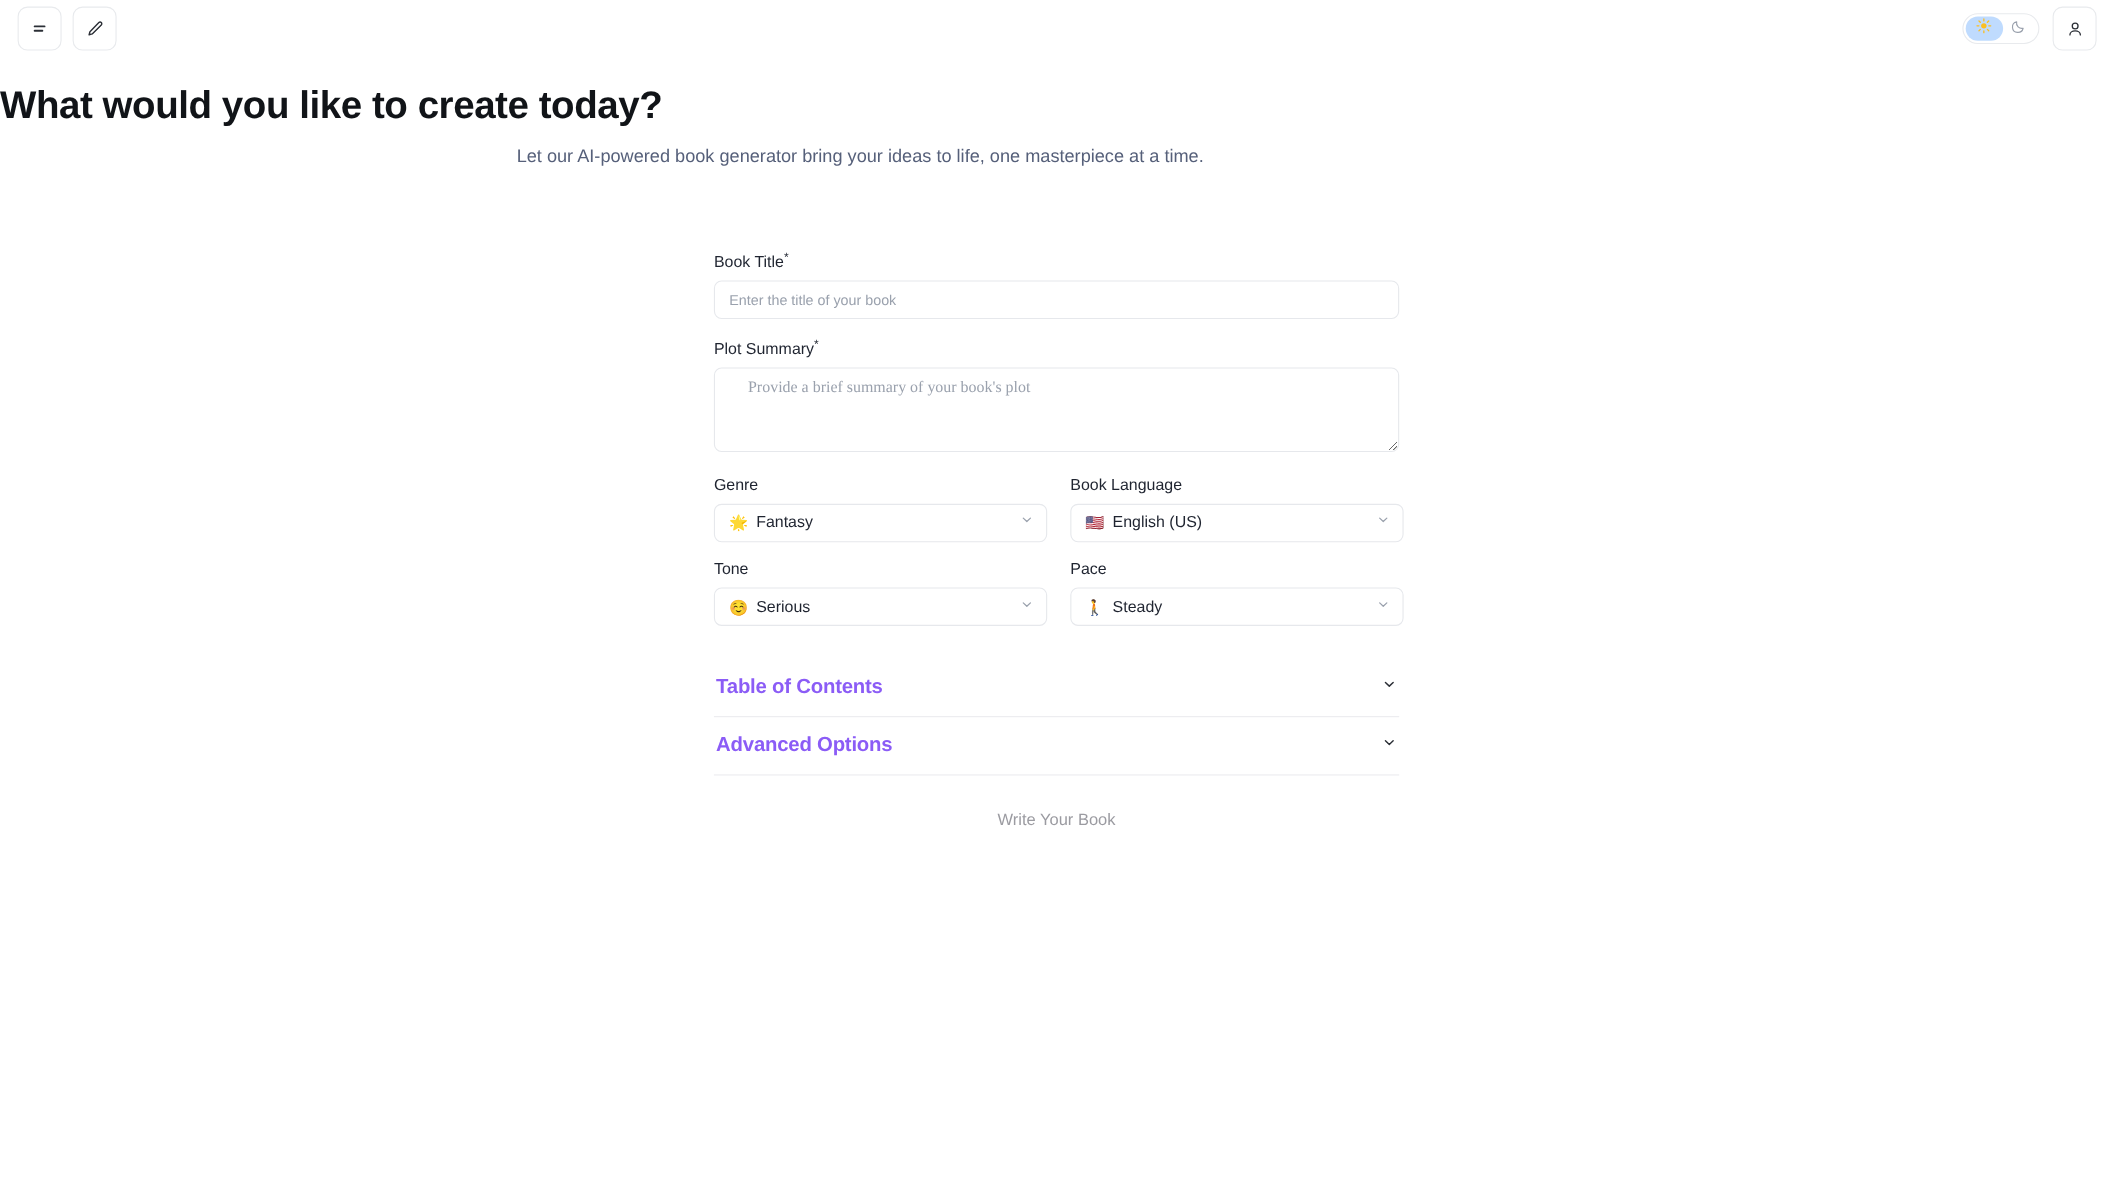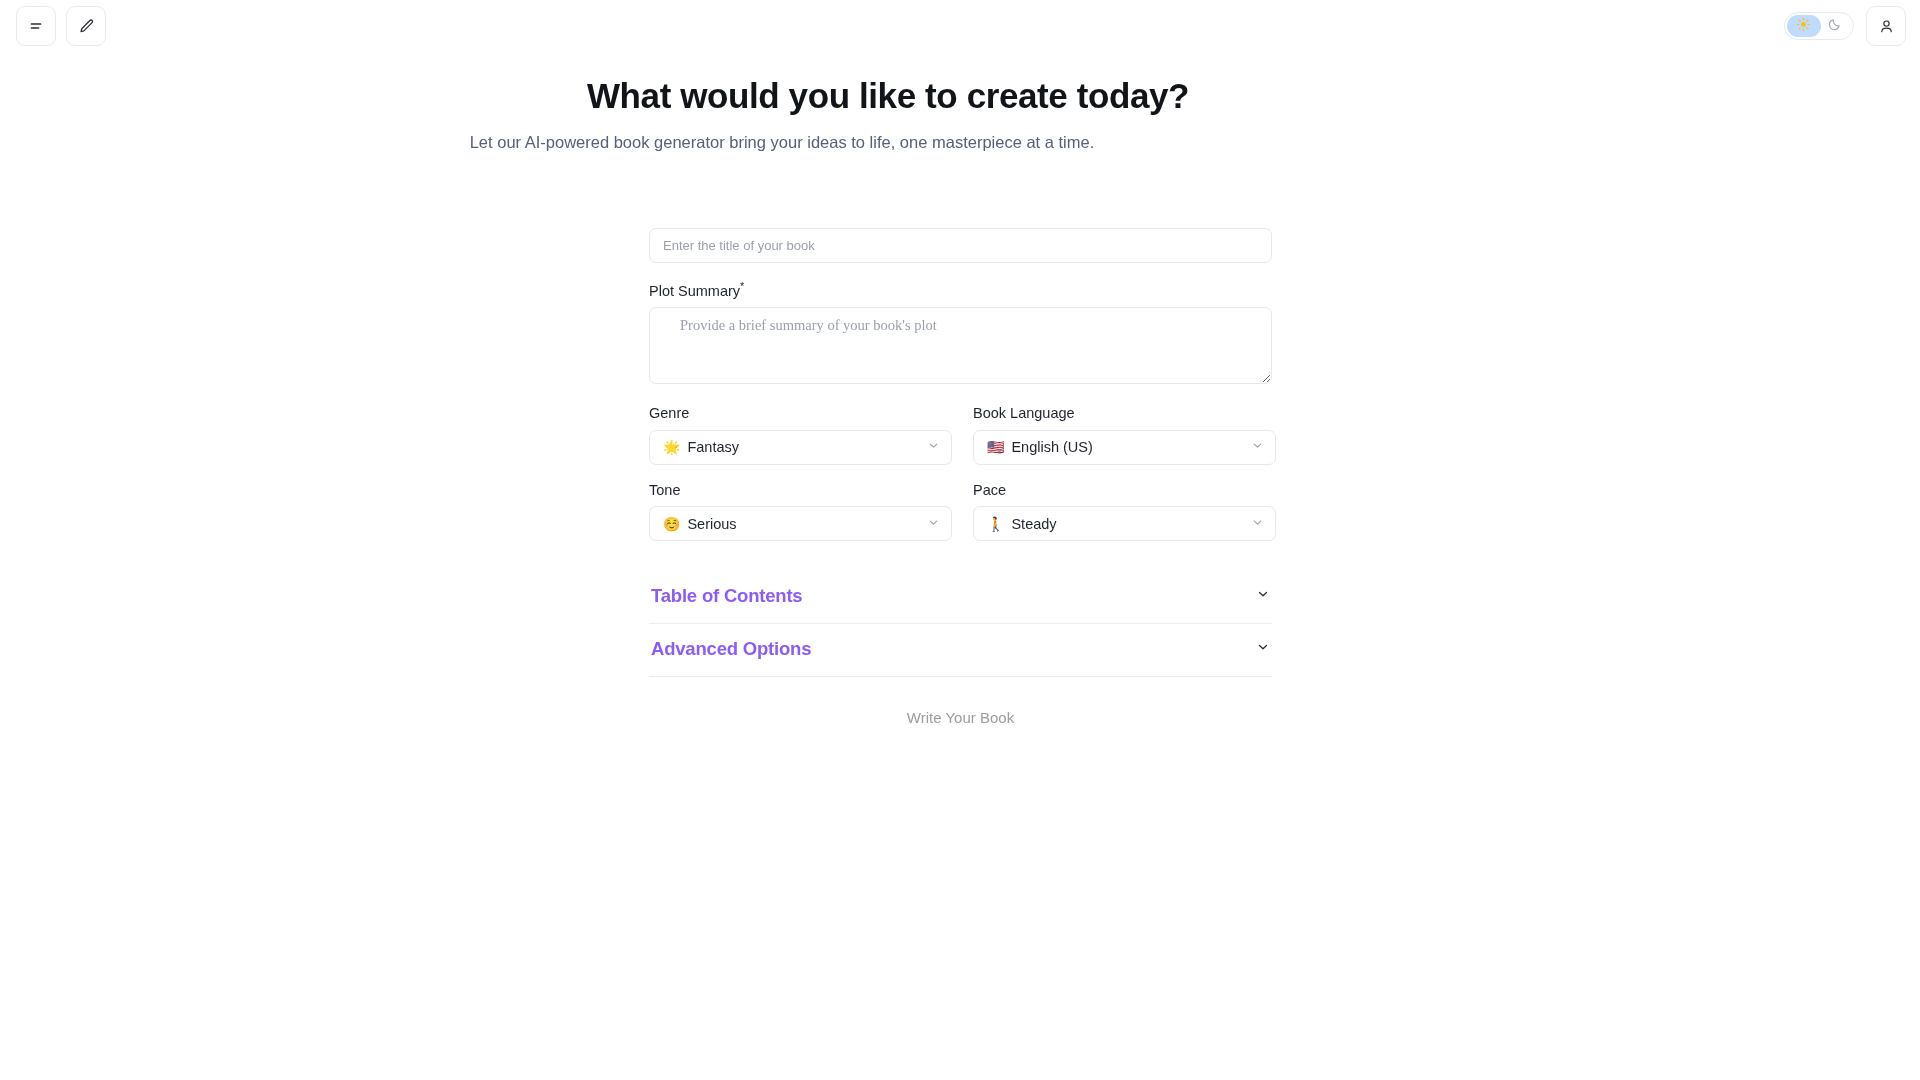--- a/index.html
+++ b/index.html
@@ -50,21 +50,21 @@
     width: 34px; height: 24px;
     display: flex; align-items: center; justify-content: center;
     position: relative; z-index: 2;
   }
 
   
   .page { position: absolute; top: 0; left: 0; width: 1920px; }
 
   .hero-title {
     position: absolute; top: 76px; left: 0; width: 1776px;
-    text-align: center;
+    text-align: left;
     font-size: 35px; font-weight: 700; letter-spacing: -0.4px;
     color: #111418;
   }
   .hero-sub {
     position: absolute; top: 133px; left: 0; width: 1564px;
     text-align: center;
     font-size: 16.5px; color: #56607a; font-weight: 400;
   }
 
   .form {
@@ -205,20 +205,23 @@
 </div>
 
 <div class="page">
 
   <h1 class="hero-title">What would you like to create today?</h1>
   <p class="hero-sub">Let our AI-powered book generator bring your ideas to life, one masterpiece at a time.</p>
 
   <div class="form">
 
     <div class="field">
+      <label class="field-label">
+        <span>Book Title</span><span class="req">*</span>
+      </label>
       <input class="text-input" type="text" placeholder="Enter the title of your book" style="">
     </div>
 
     <div class="gap-a"></div>
 
     <div class="field">
       <label class="field-label">
         <span>Plot Summary</span><span class="req">*</span>
       </label>
       <textarea class="textarea" placeholder="Provide a brief summary of your book's plot" style=""></textarea>

